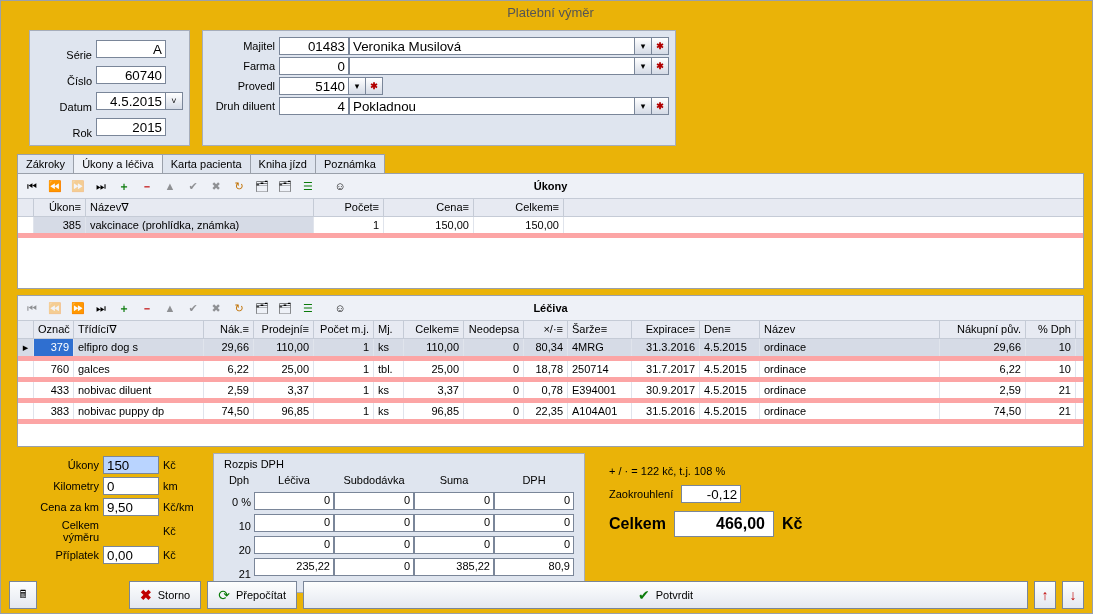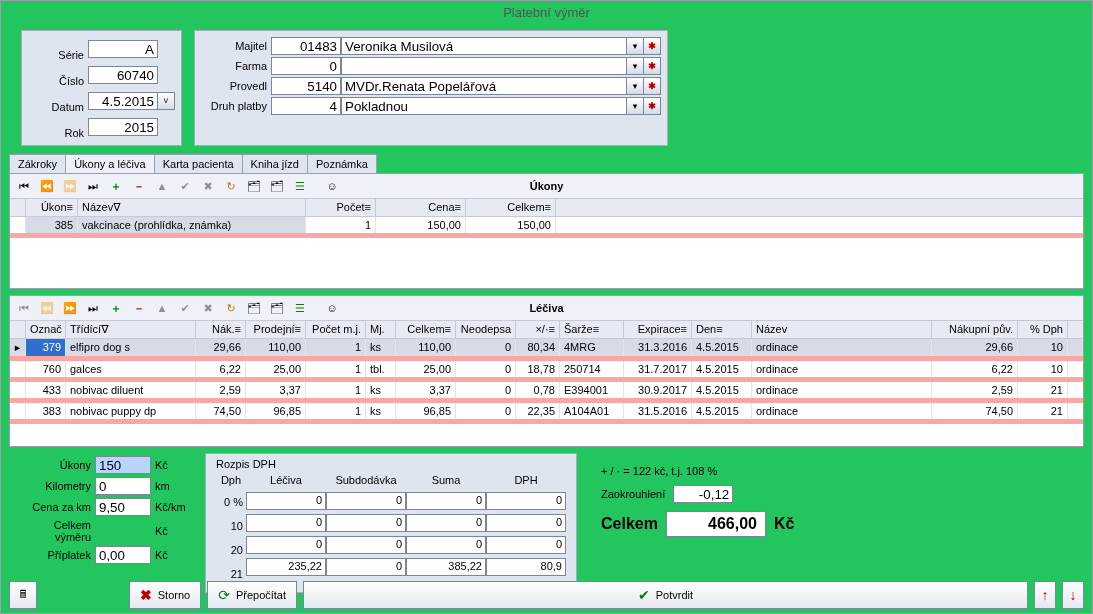--- a/index.html
+++ b/index.html
@@ -1,17 +1,17 @@
 <!DOCTYPE html>
 <html><head>
 <meta charset="utf-8">
 <style>
   * { box-sizing: border-box; }
   html, body { margin: 0; padding: 0; font-family: Tahoma, Arial, sans-serif; font-size: 11px; background: #c9d2e2; }
-  .window { width: 1093px; height: 614px; background: #22c55e; position: relative; border:1px solid #9aa0aa; }
+  .window { width: 1093px; height: 614px; background: #eab308; position: relative; border:1px solid #9aa0aa;padding-left:8px; }
   .titlebar { text-align: center; padding: 4px 0 10px 0; font-size: 13px; color: #555; }
   .hdr-panels { display: flex; gap: 12px; padding: 0 20px 8px 20px; }
   .panel { border: 1px solid #a6adba; background: #dfe5ef; padding: 4px 6px; }
   .row { display: flex; align-items: center; margin: 2px 0; }
   .lbl { width: 60px; text-align: right; padding-right: 4px; color: #000; margin-top: 12px; }
   .lbl2 { width: 70px; text-align: right; padding-right: 4px; color: #000; }
   .inp { background: #fff; border: 1px solid #7a8699; height: 18px; padding: 1px 3px; }
   .inp-r { text-align: right; }
   .inp-num { width: 70px; }
   .inp-num2 { width: 70px; }
@@ -111,26 +111,25 @@
       <div class="row">
         <div class="lbl2">Farma</div>
         <input class="inp inp-r inp-num2" value="0" style="">
         <input class="inp inp-txt" value="" style="">
         <span class="dd-btn">▾</span>
         <span class="red-btn">✱</span>
       </div>
       <div class="row">
         <div class="lbl2">Provedl</div>
         <input class="inp inp-r inp-num2" value="5140" style="">
-        <input class="inp inp-txt" value="MVDr.Renata Popelářová" style="">
         <span class="dd-btn">▾</span>
         <span class="red-btn">✱</span>
       </div>
       <div class="row">
-        <div class="lbl2">Druh platby</div>
+        <div class="lbl2">Druh diluent</div>
         <input class="inp inp-r inp-num2" value="4" style="">
         <input class="inp inp-txt" value="Pokladnou" style="">
         <span class="dd-btn">▾</span>
         <span class="red-btn">✱</span>
       </div>
     </div>
   </div>
 
   <div class="tabs">
     <div class="tab">Zákroky</div>

